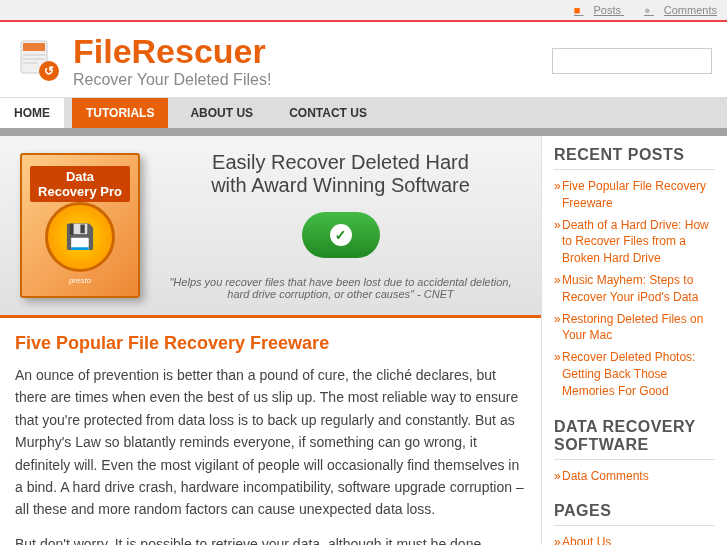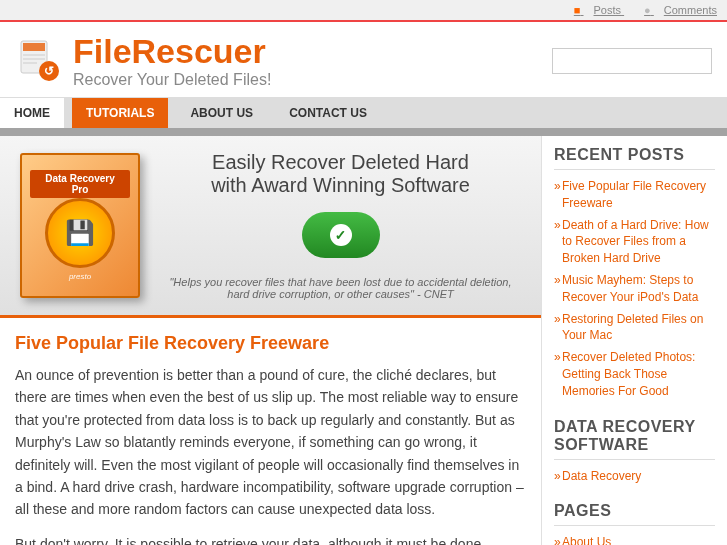--- a/index.html
+++ b/index.html
@@ -90,21 +90,21 @@
 </nav>
 
 <div class="main-container">
 
   <div class="content">
 
     <div class="banner">
 
       <div style="flex-shrink:0;">
         <div style="width:120px; height:145px; background: linear-gradient(135deg, #ffcc88, #ee8833); border: 2px solid #cc6600; border-radius: 3px; display:flex; flex-direction:column; align-items:center; justify-content:center; padding:8px; box-shadow: 4px 4px 8px rgba(0,0,0,0.3);">
-          <div style="background:#cc4400; color:#fff; font-size:10px; font-weight:bold; padding:3px 6px; text-align:center; border-radius:2px;">Data Recovery Pro</div>
+          <div style="background:#cc4400; color:#fff; font-size:13px; font-weight:bold; padding:3px 6px; text-align:center; border-radius:2px;">Data Recovery Pro</div>
           <div style="width:70px; height:70px; background: radial-gradient(circle, #ffd700, #ff8800); border-radius:50%; border:3px solid #cc6600; display:flex; align-items:center; justify-content:center;">
             <span style="font-size:24px;">💾</span>
           </div>
           <div style="color:#fff; font-size:8px; margin-top:4px; font-style:italic; opacity:0.9;">presto</div>
         </div>
       </div>
 
       <div class="banner-content">
         <div class="banner-headline">
           <span>Easily Recover Deleted Hard</span><br>
@@ -134,21 +134,21 @@
       <div class="sidebar-section-title">RECENT POSTS</div>
       <a class="sidebar-link">Five Popular File Recovery Freeware</a>
       <a class="sidebar-link">Death of a Hard Drive: How to Recover Files from a Broken Hard Drive</a>
       <a class="sidebar-link">Music Mayhem: Steps to Recover Your iPod's Data</a>
       <a class="sidebar-link">Restoring Deleted Files on Your Mac</a>
       <a class="sidebar-link">Recover Deleted Photos: Getting Back Those Memories For Good</a>
     </div>
 
     <div class="sidebar-section">
       <div class="sidebar-section-title">DATA RECOVERY SOFTWARE</div>
-      <a class="sidebar-link">Data Recovery</a>
+      <a class="sidebar-link">Data Comments</a>
     </div>
 
     <div class="sidebar-section">
       <div class="sidebar-section-title">PAGES</div>
       <a class="sidebar-link">About Us</a>
       <a class="sidebar-link">Contact Us</a>
 
     </div>
 
   </div>

